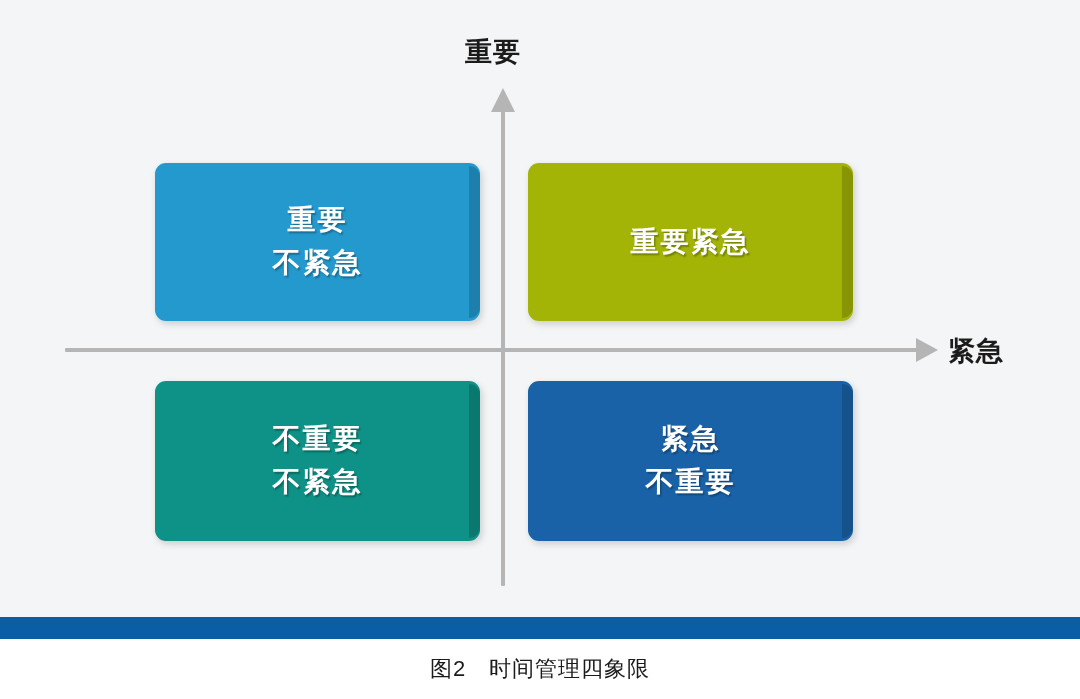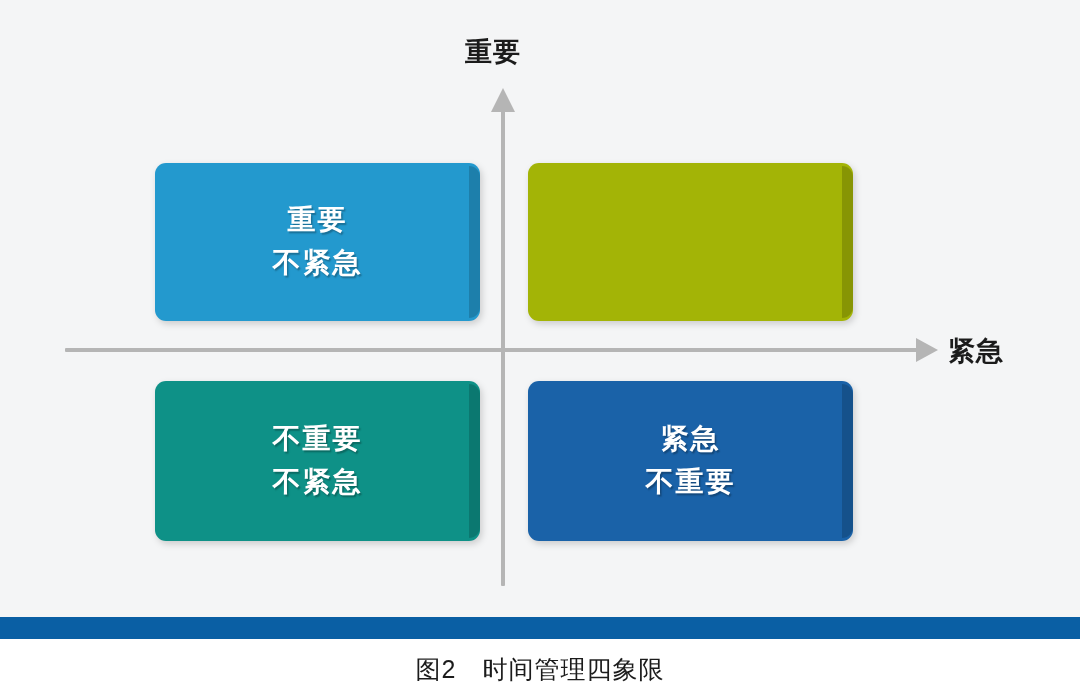--- a/index.html
+++ b/index.html
@@ -159,21 +159,21 @@
     left: 0;
     top: 639px;
     width: 1080px;
     height: 60px;
     background: #ffffff;
     display: flex;
     align-items: center;
     justify-content: center;
   }
   .caption-text {
-    font-size: 25px;
+    font-size: 22px;
     color: #1b1b1b;
     letter-spacing: 1px;
     white-space: pre;
   }
 </style>
 </head>
 <body>
 
 <div id="stage">
 
@@ -186,20 +186,21 @@
   <div class="axis-label horizontal">紧急</div>
 
   <div class="quad" id="quad-important-not-urgent">
     <span class="bevel"></span>
     <div class="label-line">重要</div>
     <div class="label-line">不紧急</div>
   </div>
 
   <div class="quad" id="quad-important-urgent">
     <span class="bevel"></span>
+    <div class="label-line">重要紧急</div>
   </div>
 
   <div class="quad" id="quad-not-important-not-urgent">
     <span class="bevel"></span>
     <div class="label-line">不重要</div>
     <div class="label-line">不紧急</div>
   </div>
 
   <div class="quad" id="quad-urgent-not-important">
     <span class="bevel"></span>

